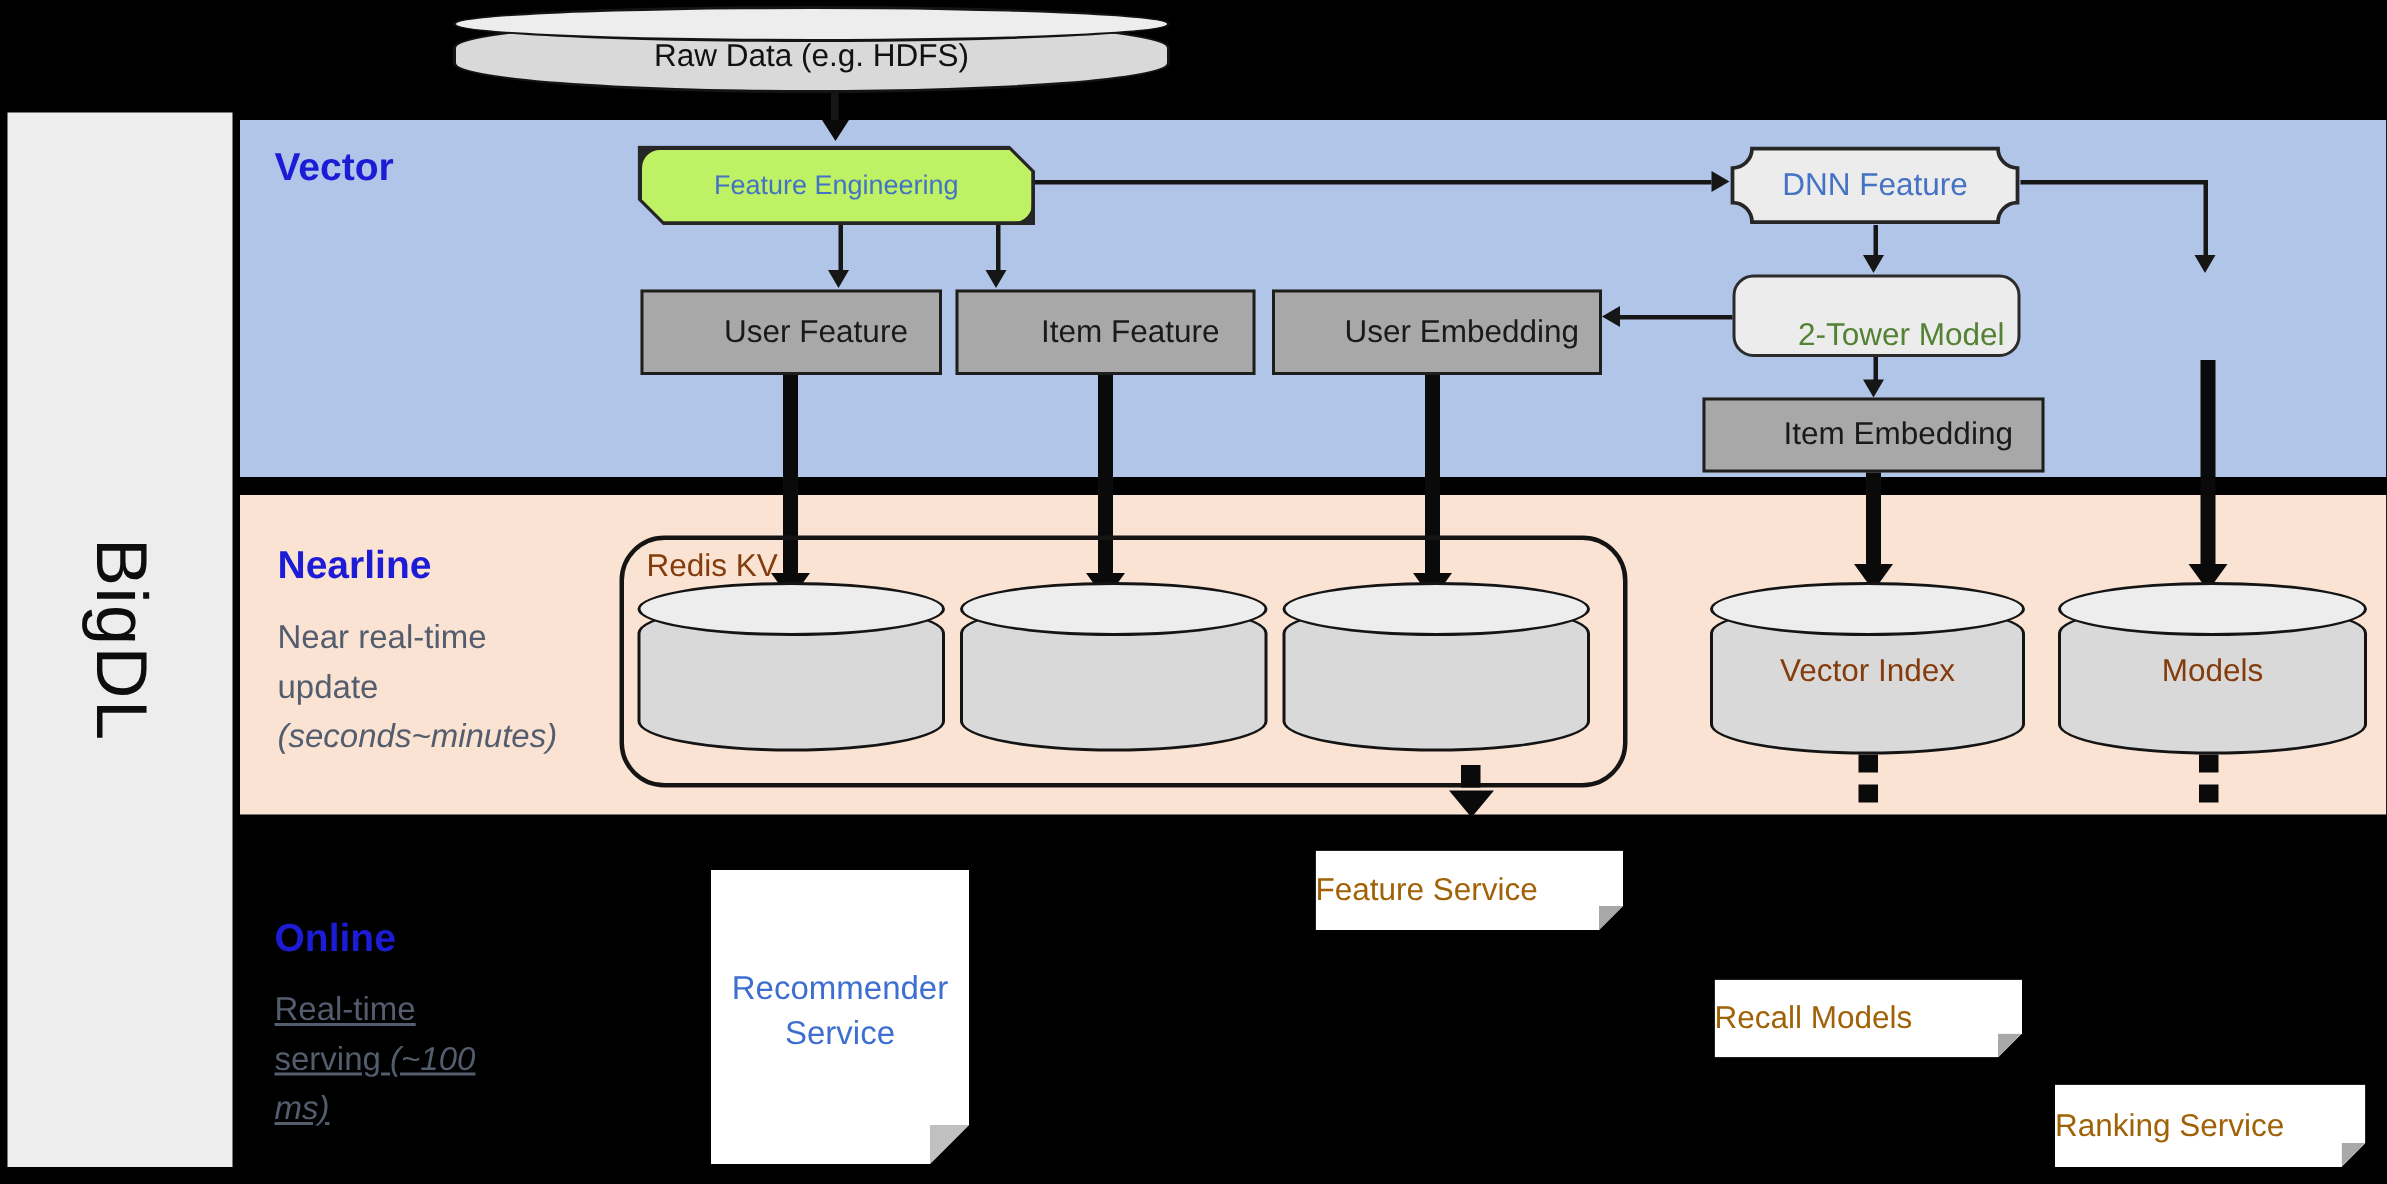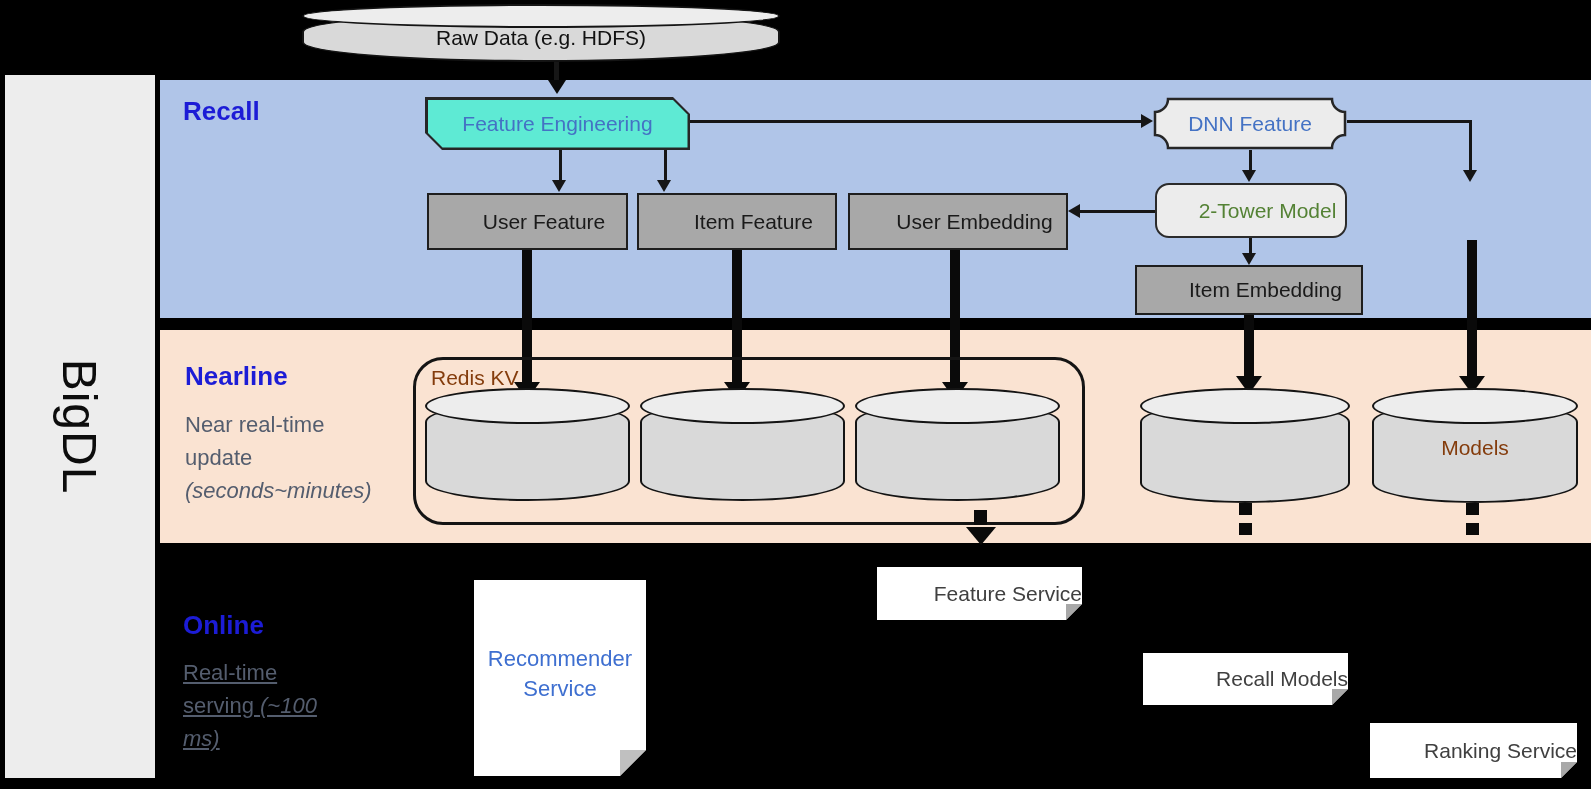--- a/index.html
+++ b/index.html
@@ -14,28 +14,28 @@
   .sec-nearline { background:#FAE3D2; }
   .sec-online { background:transparent; }
 
   .heading { font-size:26px; font-weight:600; color:#1C1CD6; }
   .desc { font-size:22px; line-height:33px; color:#545D6E; }
   .desc .note { font-style:italic; }
 
   
   .node { display:flex; align-items:center; justify-content:center; font-size:21px; text-align:center;padding-left:33px; }
   .graybox { background:#A8A8A8; border:2.5px solid #1E1E1E; color:#1A1A1A; }
-  .roundbox { background:#ECECEC; border:2.5px solid #2B2B2B; border-radius:14px; color:#548235; }
+  .roundbox { background:#ECECEC; border:2.5px solid #2B2B2B; border-radius:14px; color:#548235;align-items:flex-end; }
 
   
   .snip-outer { background:#262626;
     clip-path: polygon(0 0, calc(100% - 17px) 0, 100% 17px, 100% 100%, 17px 100%, 0 calc(100% - 17px)); }
-  .snip-inner { position:absolute; inset:2.5px; background:#5eead4;
+  .snip-inner { position:absolute; inset:2.5px; background:#bef264;
     clip-path: polygon(0 0, calc(100% - 15px) 0, 100% 15px, 100% 100%, 15px 100%, 0 calc(100% - 15px));
-    display:flex; align-items:center; justify-content:center; font-size:21px; color:#4472C4; }
+    display:flex; align-items:center; justify-content:center; font-size:18px; color:#4472C4;border-radius:12px; }
   .plaque-label { position:absolute; inset:0; display:flex; align-items:center; justify-content:center;
     font-size:21px; color:#4472C4; }
 
   
   .cyl-body { position:absolute; left:0; right:0; bottom:0; background:#D9D9D9;
     border:2.5px solid #141414; border-radius:50% / 20px; }
   .cyl-top { position:absolute; left:0; right:0; top:0; background:#EDEDED;
     border:2.5px solid #141414; border-radius:50%; }
   .cyl-label { position:absolute; left:0; right:0; text-align:center; font-size:21px; color:#843C0C; }
 
@@ -53,21 +53,21 @@
 
   
   .tbar { background:#0A0A0A; }
   .tah { width:0; height:0; border-left:13px solid transparent; border-right:13px solid transparent;
          border-top:18px solid #0A0A0A; }
   .tah-wide { width:0; height:0; border-left:15px solid transparent; border-right:15px solid transparent;
               border-top:18px solid #0A0A0A; }
   .dash { background:#0A0A0A; }
 
   
-  .svc { background:#FFFFFF; color:#404040; display:flex; align-items:center; justify-content:flex-end;
+  .svc { background:#FFFFFF; color:#a16207; display:flex; align-items:center; justify-content:flex-start;
          font-size:21px; text-align:center;
          clip-path: polygon(0 0,100% 0,100% calc(100% - 16px),calc(100% - 16px) 100%,0 100%); }
   .svc::after { content:""; position:absolute; right:0; bottom:0; width:16px; height:16px;
          background:#A8A8A8; clip-path: polygon(0 0,100% 0,0 100%); }
   .doc { background:#FFFFFF; color:#3E6FD0; display:flex; align-items:center; justify-content:center;
          font-size:22px; line-height:30px; text-align:center; padding-bottom:8px;
          clip-path: polygon(0 0,100% 0,100% calc(100% - 26px),calc(100% - 26px) 100%,0 100%); }
   .doc::after { content:""; position:absolute; right:0; bottom:0; width:26px; height:26px;
          background:#C0C0C0; clip-path: polygon(0 0,100% 0,0 100%); }
 
@@ -79,21 +79,21 @@
 <div class="canvas">
 
   <div class="abs sidebar" style="left:5px; top:75px; width:150px; height:703px;">
     <span class="brand">BigDL</span>
   </div>
 
   <div class="abs sec-offline" style="left:160px; top:80px; width:1431px; height:238px;"></div>
   <div class="abs sec-nearline" style="left:160px; top:330px; width:1431px; height:213px;"></div>
   <div class="abs sec-online" style="left:160px; top:543px; width:1431px; height:246px;"></div>
 
-  <div class="abs heading" style="left:183px; top:96px;">Recall</div>
+  <div class="abs heading" style="left:183px; top:96px;">Vector</div>
 
   <div class="abs heading" style="left:185px; top:361px;">Nearline</div>
   <div class="abs desc" style="left:185px; top:408px; width:185px;"><span>Near real-time update </span><span class="note">(seconds~minutes)</span></div>
 
   <div class="abs heading" style="left:183px; top:610px;">Online</div>
   <div class="abs desc" style="left:183px; top:656px; width:135px;text-decoration:underline;"><span>Real-time serving </span><span class="note">(~100 ms)</span></div>
 
   <div class="abs" style="left:302px; top:4px; width:478px; height:58px;">
     <div class="cyl-body" style="top:8px;"></div>
     <div class="cyl-top" style="height:20px;"></div>
@@ -180,20 +180,21 @@
     <div class="cyl-top" style="height:32px;"></div>
   </div>
   <div class="abs" style="left:855px; top:388px; width:205px; height:113px;">
     <div class="cyl-body" style="top:14px;"></div>
     <div class="cyl-top" style="height:32px;"></div>
   </div>
 
   <div class="abs" style="left:1140px; top:388px; width:210px; height:115px;">
     <div class="cyl-body" style="top:14px;"></div>
     <div class="cyl-top" style="height:32px;"></div>
+    <div class="cyl-label" style="top:48px;">Vector Index</div>
   </div>
   <div class="abs" style="left:1372px; top:388px; width:206px; height:115px;">
     <div class="cyl-body" style="top:14px;"></div>
     <div class="cyl-top" style="height:32px;"></div>
     <div class="cyl-label" style="top:48px;">Models</div>
   </div>
 
   <div class="abs dash" style="left:974px; top:510px; width:13px; height:15px;"></div>
   <div class="abs tah-wide" style="left:966px; top:527px;"></div>
 

